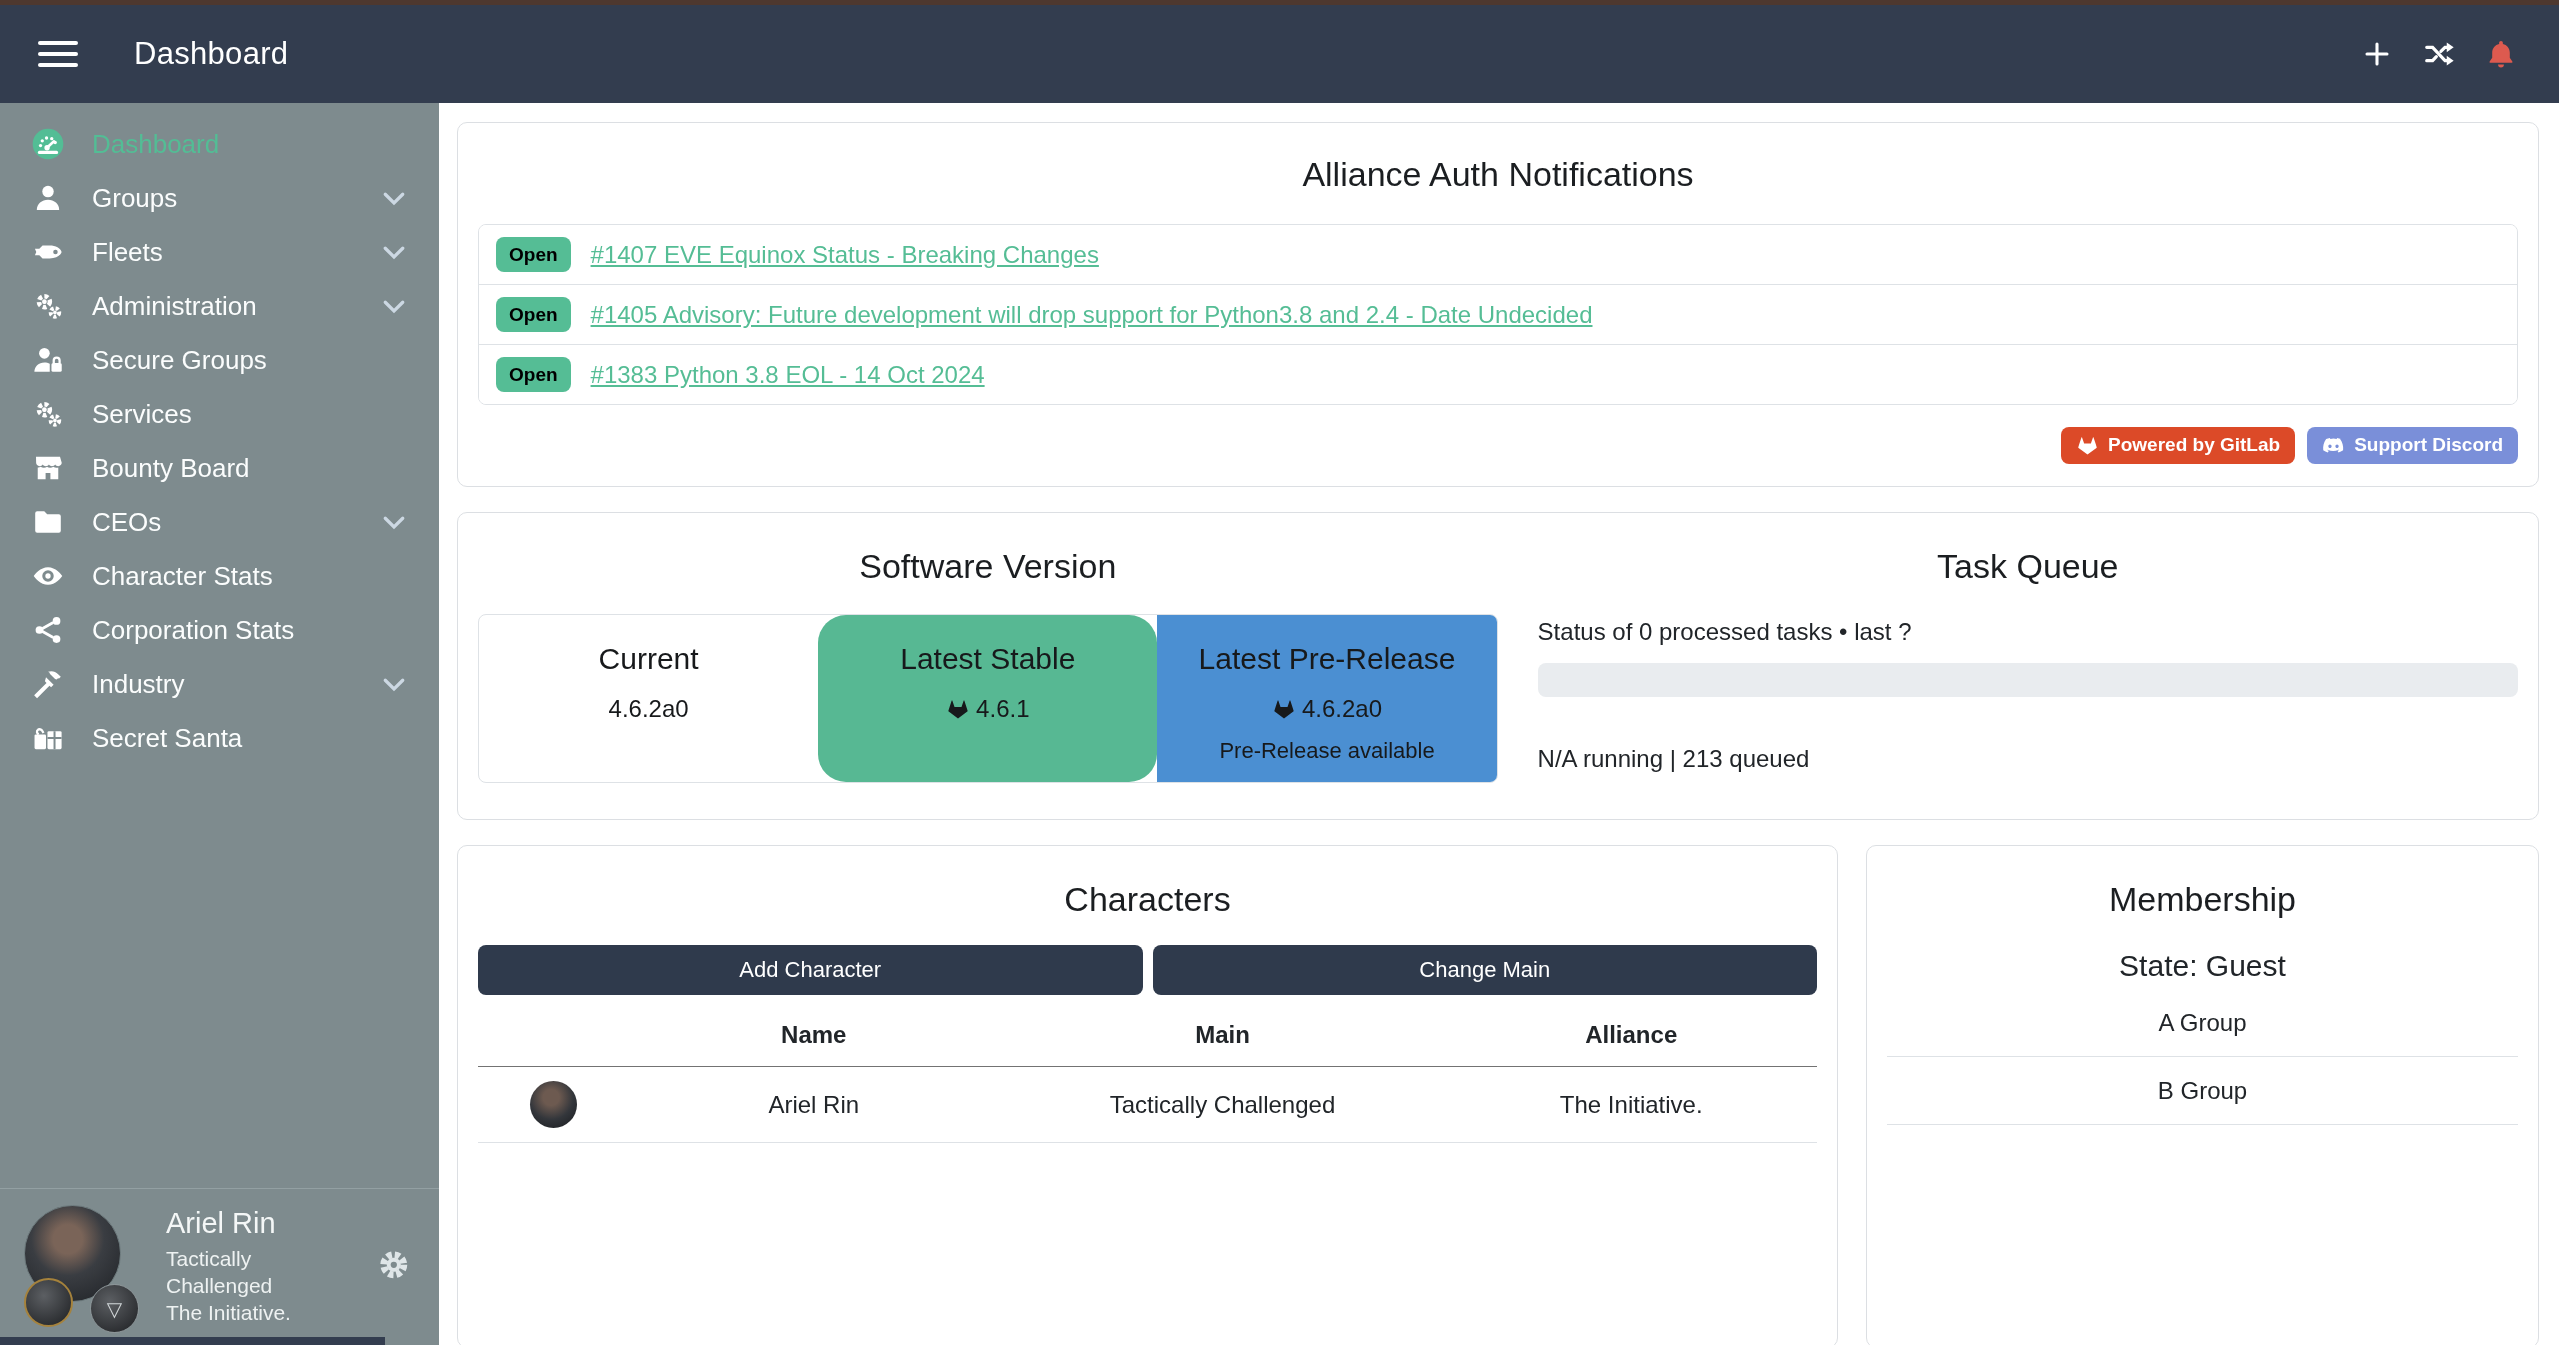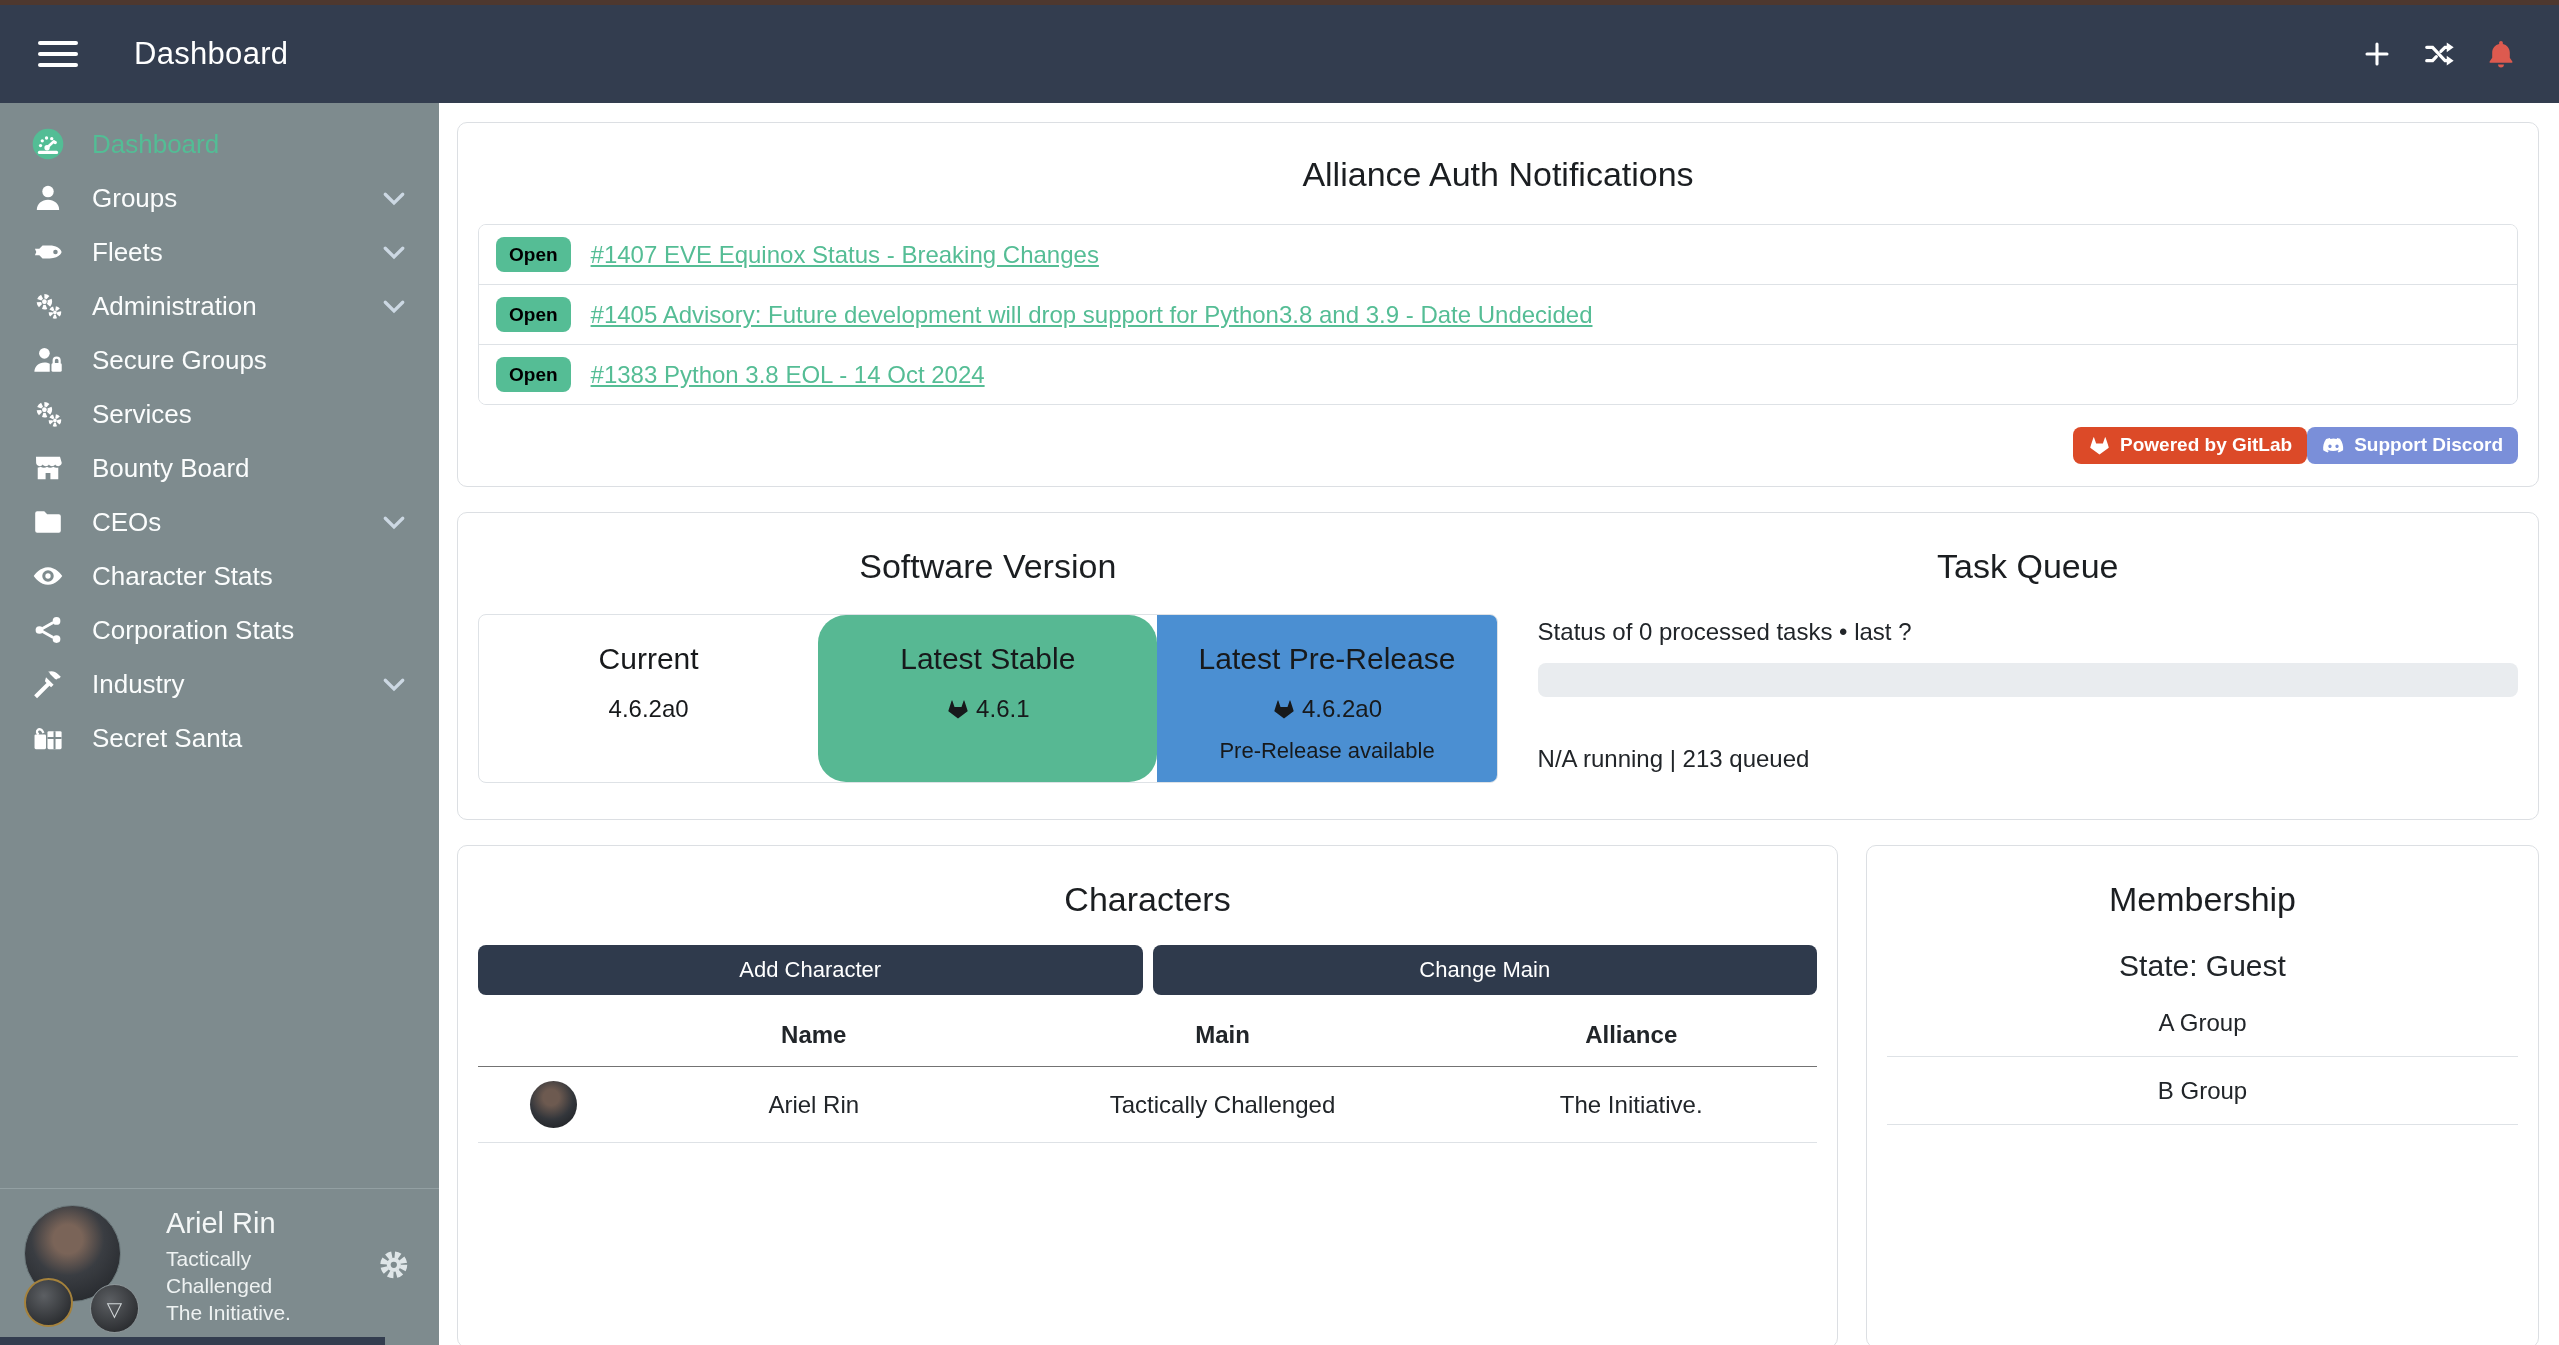--- a/index.html
+++ b/index.html
@@ -52,21 +52,21 @@
 
   
   .notif-panel { padding:20px 20px 22px; }
   .notif-panel .panel-title { margin:12px 0 30px; }
   .list-group { border:1.5px solid #dee2e6; border-radius:8px; overflow:hidden; }
   .lg-item { display:flex; align-items:center; gap:20px; padding:12px 17px; background:#fff; }
   .lg-item + .lg-item { border-top:1px solid #dee2e6; }
   .open-badge { background:#55bd95; color:#000000; font-size:19px; font-weight:bold;
                 padding:8px 13px; border-radius:8px; line-height:1; flex:none; }
   .note-link { color:#55bd95; font-size:24px; text-decoration:underline; cursor:pointer; }
-  .badges-row { display:flex; justify-content:flex-end; margin-top:22px; }
+  .badges-row { display:flex; justify-content:flex-end; gap:12px; margin-top:22px; }
   .pill { display:flex; align-items:center; gap:9px; border-radius:8px; color:#fff;
           font-size:19px; font-weight:bold; padding:7px 15px; line-height:1.2; cursor:pointer; }
   .pill svg { width:23px; height:23px; }
   .pill.gitlab { background:#dc4a28; }
   .pill.discord { background:#7a8fd9; }
 
   
   .sv-panel { margin-top:25px; padding:22px 20px 36px; display:flex; gap:40px; }
   .sv-col { flex:1.04; } .tq-col { flex:1; }
   .sv-col .panel-title, .tq-col .panel-title { margin:12px 0 0; }
@@ -340,21 +340,21 @@
 
     <div class="panel notif-panel">
       <div class="panel-title">Alliance Auth Notifications</div>
       <div class="list-group">
         <div class="lg-item">
           <span class="open-badge">Open</span>
           <a class="note-link">#1407 EVE Equinox Status - Breaking Changes</a>
         </div>
         <div class="lg-item">
           <span class="open-badge">Open</span>
-          <a class="note-link">#1405 Advisory: Future development will drop support for Python3.8 and 3.9 - Date Undecided</a>
+          <a class="note-link">#1405 Advisory: Future development will drop support for Python3.8 and 2.4 - Date Undecided</a>
         </div>
         <div class="lg-item">
           <span class="open-badge">Open</span>
           <a class="note-link">#1383 Python 3.8 EOL - 14 Oct 2024</a>
         </div>
       </div>
       <div class="badges-row">
         <span class="pill gitlab">
           <svg viewBox="0 0 24 24" fill="#fff">
             <path d="M12 21.5 2.7 14.6c-.3-.2-.4-.6-.3-.9l1.1-3.4 2.2-6.7c.1-.3.5-.3.6 0L8.5 10h7l2.2-6.4c.1-.3.5-.3.6 0l2.2 6.7 1.1 3.4c.1.3 0 .7-.3.9z"></path>

